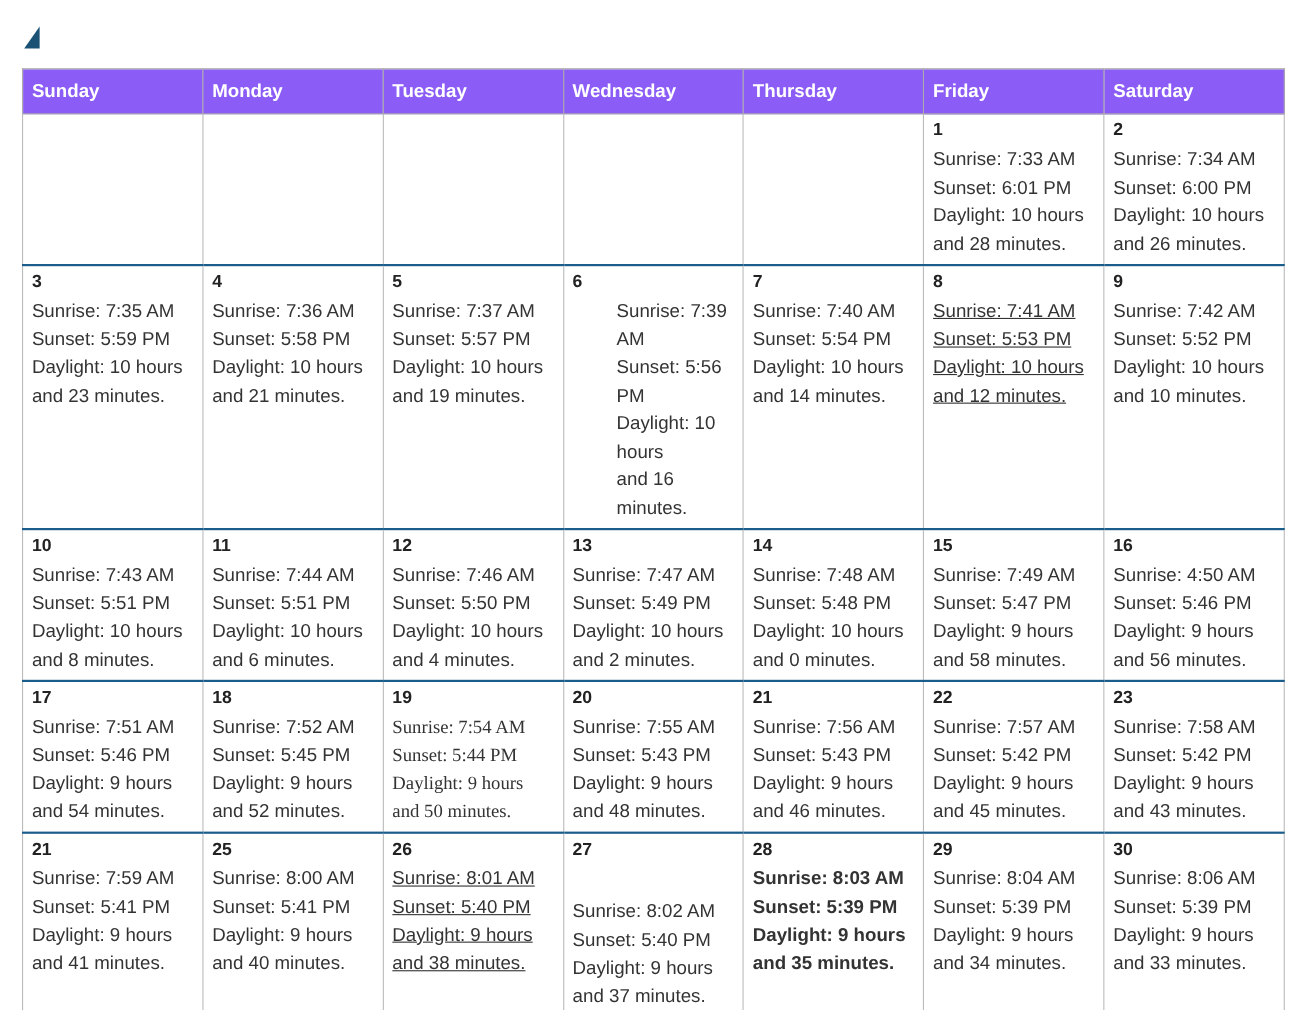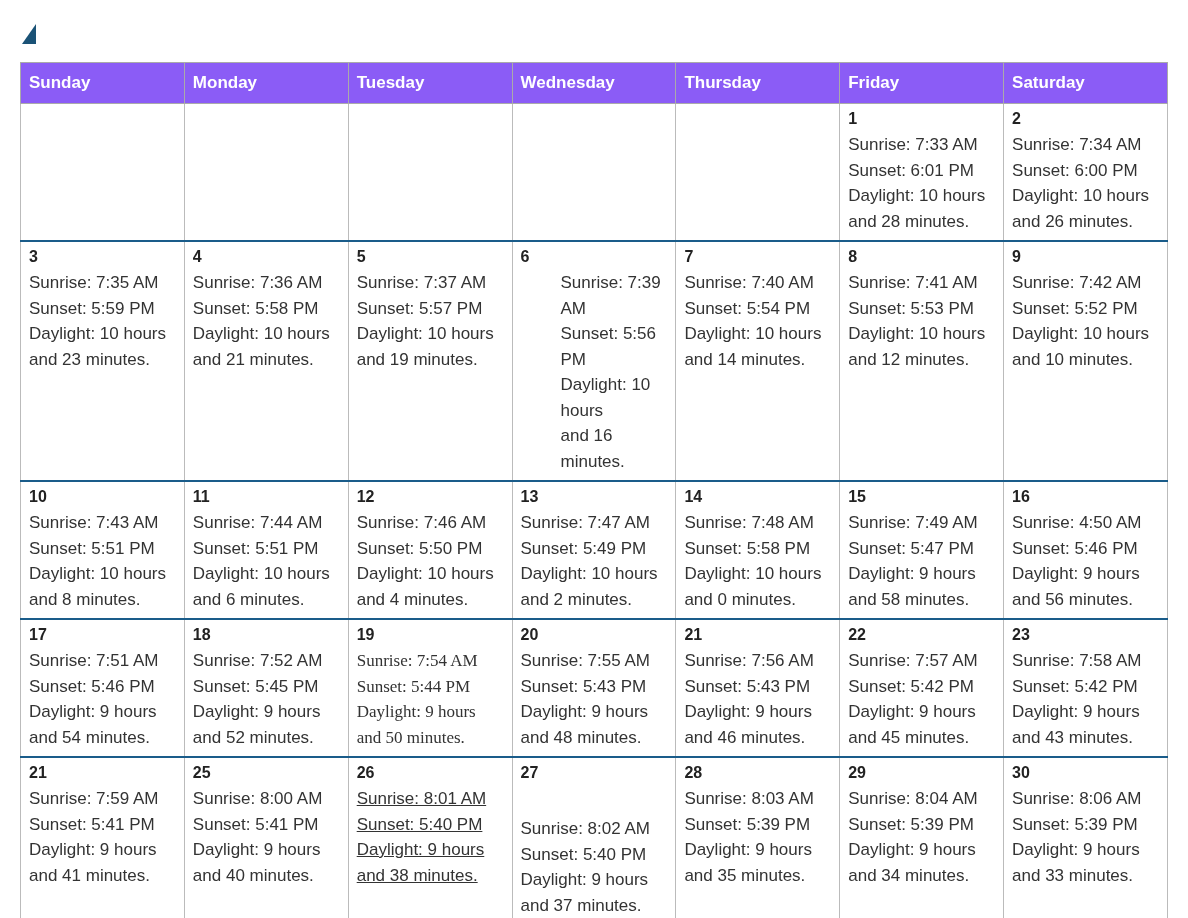--- a/index.html
+++ b/index.html
@@ -210,21 +210,21 @@
             <div class="day-number">7</div>
             <div class="day-info" style="white-space: pre-line;">Sunrise: 7:40 AM
 Sunset: 5:54 PM
 Daylight: 10 hours
 and 14 minutes.</div>
           </div>
         </td>
         <td>
           <div class="cell-content">
             <div class="day-number">8</div>
-            <div class="day-info" style="white-space: pre-line;">Sunrise: 7:41 AM
+            <div class="day-info" style="white-space: pre-line; text-decoration: underline;">Sunrise: 7:41 AM
 Sunset: 5:53 PM
 Daylight: 10 hours
 and 12 minutes.</div>
           </div>
         </td>
         <td>
           <div class="cell-content">
             <div class="day-number">9</div>
             <div class="day-info" style="white-space: pre-line;">Sunrise: 7:42 AM
 Sunset: 5:52 PM
@@ -267,21 +267,21 @@
             <div class="day-info" style="white-space: pre-line;">Sunrise: 7:47 AM
 Sunset: 5:49 PM
 Daylight: 10 hours
 and 2 minutes.</div>
           </div>
         </td>
         <td>
           <div class="cell-content">
             <div class="day-number">14</div>
             <div class="day-info" style="white-space: pre-line;">Sunrise: 7:48 AM
-Sunset: 5:58 PM
+Sunset: 5:48 PM
 Daylight: 10 hours
 and 0 minutes.</div>
           </div>
         </td>
         <td>
           <div class="cell-content">
             <div class="day-number">15</div>
             <div class="day-info" style="white-space: pre-line;">Sunrise: 7:49 AM
 Sunset: 5:47 PM
 Daylight: 9 hours
@@ -396,21 +396,21 @@
             <div class="day-number">27</div>
             <div class="day-info" style="white-space: pre-line; margin-top: 34px;">Sunrise: 8:02 AM
 Sunset: 5:40 PM
 Daylight: 9 hours
 and 37 minutes.</div>
           </div>
         </td>
         <td>
           <div class="cell-content">
             <div class="day-number">28</div>
-            <div class="day-info" style="white-space: pre-line;">Sunrise: 8:03 AM
+            <div class="day-info" style="white-space: pre-line; font-weight: bold;">Sunrise: 8:03 AM
 Sunset: 5:39 PM
 Daylight: 9 hours
 and 35 minutes.</div>
           </div>
         </td>
         <td>
           <div class="cell-content">
             <div class="day-number">29</div>
             <div class="day-info" style="white-space: pre-line;">Sunrise: 8:04 AM
 Sunset: 5:39 PM

